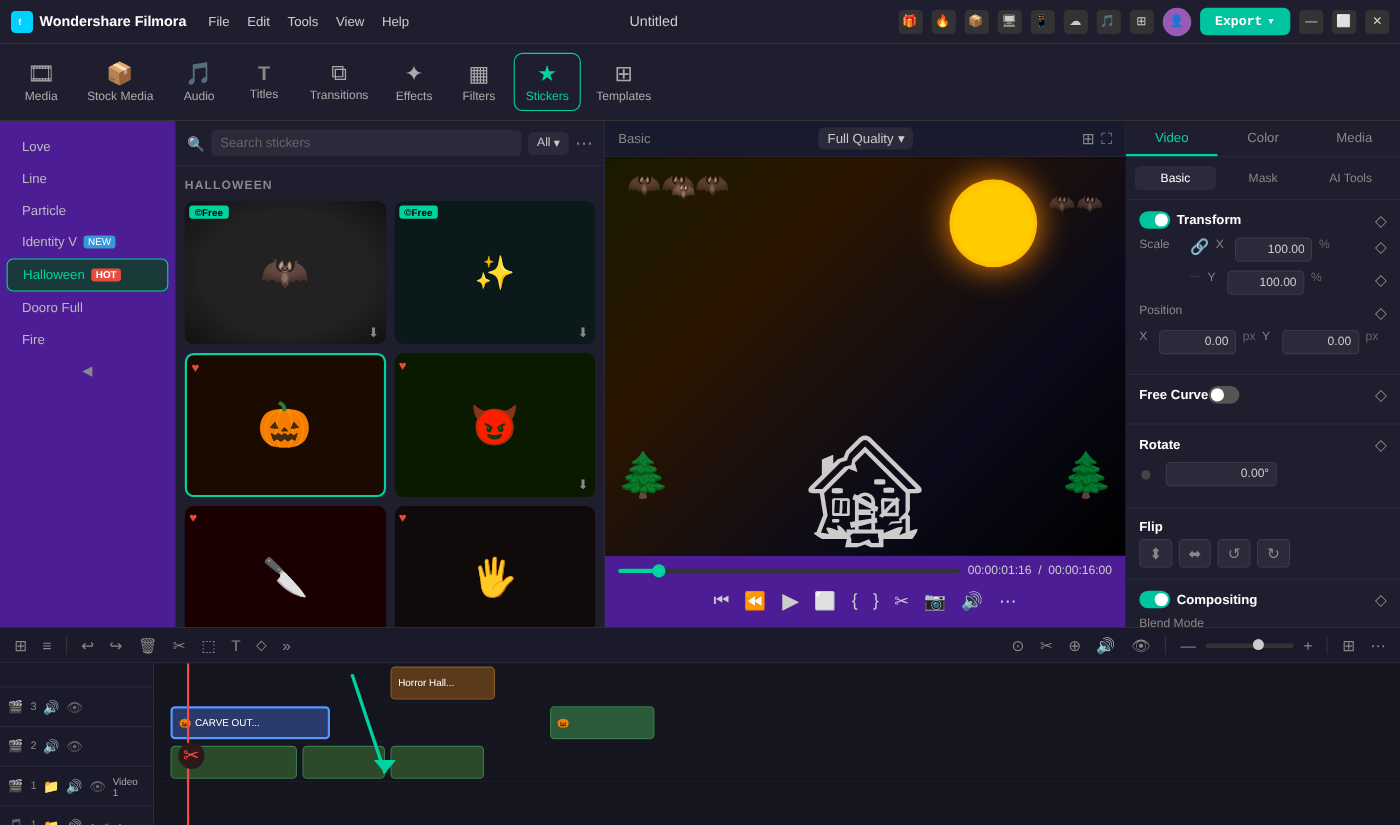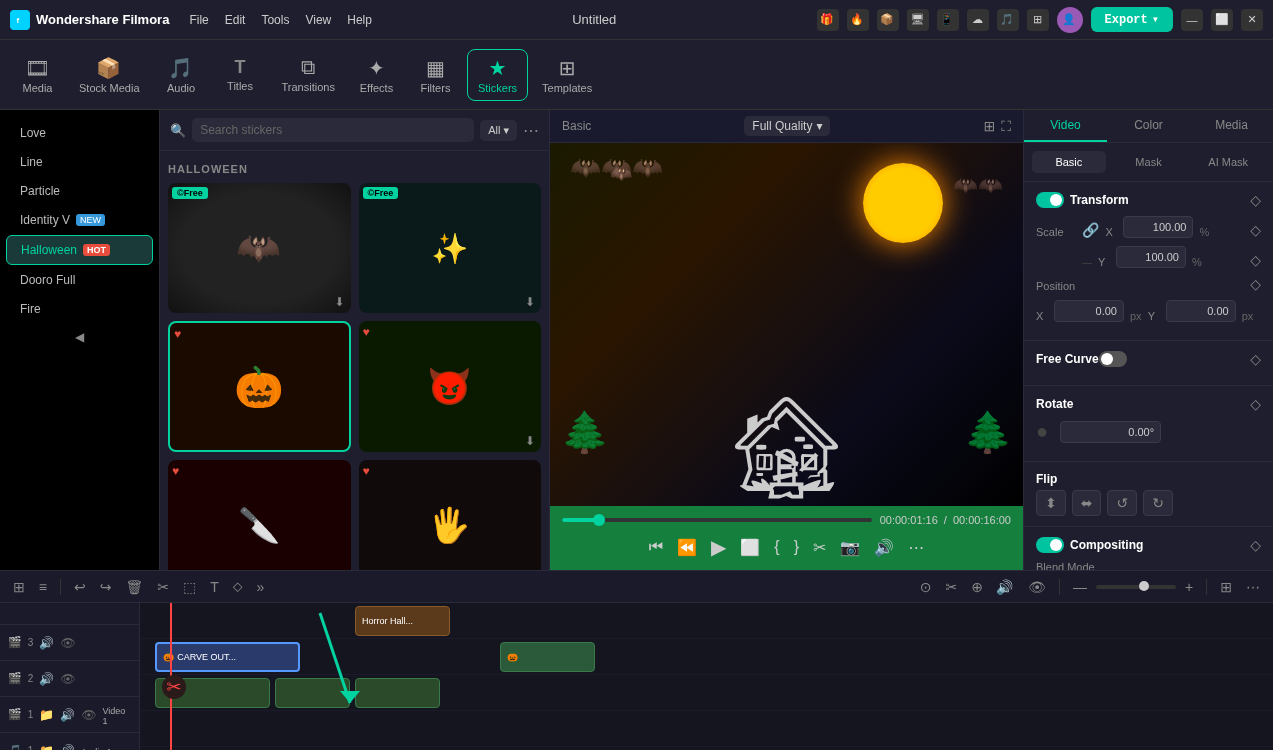--- a/index.html
+++ b/index.html
@@ -21,21 +21,21 @@
     #toolbar { display: flex; align-items: center; background: #1e1e2e; height: 70px; border-bottom: 1px solid #333; padding: 0 10px; gap: 4px; }
     .toolbar-item { display: flex; flex-direction: column; align-items: center; justify-content: center; padding: 6px 10px; border-radius: 8px; cursor: pointer; color: #aaa; gap: 2px; min-width: 55px; }
     .toolbar-item.active { background: transparent; border: 1.5px solid #00d2a0; color: #00d2a0; }
     .toolbar-item .ti-icon { font-size: 20px; }
     .toolbar-item .ti-label { font-size: 11px; }
 
     
     #main { display: flex; height: calc(750px - 40px - 70px - 180px); }
 
     
-    #sidebar { width: 160px; background: #000000; border-right: 1px solid #2a2a3a; padding: 8px 0; overflow-y: auto; }
+    #sidebar { width: 160px; background: #4c1d95; border-right: 1px solid #2a2a3a; padding: 8px 0; overflow-y: auto; }
     .sidebar-item { padding: 7px 14px; cursor: pointer; color: #bbb; font-size: 12px; border-radius: 6px; margin: 1px 6px; display: flex; align-items: center; gap: 6px; }
     .sidebar-item.active { background: #1a3a3a; border: 1.5px solid #00d2a0; color: #00d2a0; }
     .sidebar-item .badge { background: #e74c3c; color: #fff; font-size: 9px; border-radius: 3px; padding: 1px 4px; font-weight: bold; }
     .sidebar-item .badge-new { background: #3498db; color: #fff; font-size: 9px; border-radius: 3px; padding: 1px 4px; }
     #sidebar-collapse { display: flex; align-items: center; justify-content: center; padding: 6px; cursor: pointer; color: #888; }
 
     
     #sticker-panel { width: 390px; background: #1e1e2e; border-right: 1px solid #2a2a3a; display: flex; flex-direction: column; }
     #sticker-search { display: flex; align-items: center; padding: 8px 10px; gap: 6px; border-bottom: 1px solid #2a2a3a; }
     #sticker-search input { flex: 1; background: #2a2a3a; border: none; border-radius: 5px; padding: 5px 8px; color: #ccc; font-size: 12px; outline: none; }
@@ -69,21 +69,21 @@
     
     #preview { flex: 1; background: #111; display: flex; flex-direction: column; }
     #preview-header { display: flex; align-items: center; justify-content: space-between; padding: 6px 12px; background: #1a1a2e; border-bottom: 1px solid #2a2a3a; }
     #preview-header .player-label { color: #888; font-size: 12px; }
     #preview-header .quality-select { background: #2a2a3a; border: none; border-radius: 5px; color: #ccc; padding: 3px 8px; font-size: 12px; display: flex; align-items: center; gap: 4px; cursor: pointer; }
     #preview-header .preview-icons { display: flex; gap: 6px; }
     #preview-header .pv-icon { color: #888; cursor: pointer; font-size: 14px; }
     #preview-canvas { flex: 1; background: #000; position: relative; display: flex; align-items: center; justify-content: center; overflow: hidden; }
     .preview-bg { width: 100%; height: 100%; background: linear-gradient(135deg, #1a1a00 0%, #2a1500 30%, #0a0a1a 70%, #000 100%); position: relative; overflow: hidden; }
     .preview-moon { position: absolute; top: 20px; right: 80px; width: 80px; height: 80px; background: radial-gradient(circle, #ffcc00 60%, #ff8800 100%); border-radius: 50%; box-shadow: 0 0 30px #ff8800; }
-    .preview-controls { background: #15803d; padding: 8px 12px; display: flex; flex-direction: column; gap: 6px; }
+    .preview-controls { background: #4c1d95; padding: 8px 12px; display: flex; flex-direction: column; gap: 6px; }
     .progress-bar-wrap { display: flex; align-items: center; gap: 8px; }
     .progress-bar { flex: 1; height: 4px; background: #333; border-radius: 2px; position: relative; }
     .progress-bar .fill { width: 12%; height: 100%; background: #00d2a0; border-radius: 2px; }
     .progress-bar .thumb { position: absolute; top: -4px; left: 12%; width: 12px; height: 12px; background: #00d2a0; border-radius: 50%; transform: translateX(-50%); }
     .time-display { display: flex; gap: 6px; color: #ccc; font-size: 11px; align-items: center; }
     .control-btns { display: flex; align-items: center; gap: 8px; justify-content: center; }
     .ctrl-btn { background: none; border: none; color: #ccc; cursor: pointer; font-size: 16px; padding: 3px; }
 
     
     #props-panel { width: 250px; background: #1e1e2e; border-left: 1px solid #2a2a3a; display: flex; flex-direction: column; overflow-y: auto; }
@@ -93,21 +93,21 @@
     .props-subtabs { display: flex; padding: 8px; gap: 6px; border-bottom: 1px solid #2a2a3a; }
     .props-subtab { flex: 1; padding: 5px 4px; text-align: center; border-radius: 5px; cursor: pointer; color: #888; font-size: 11px; }
     .props-subtab.active { background: #2a2a3a; color: #fff; }
     .props-section { padding: 10px 12px; border-bottom: 1px solid #2a2a3a; }
     .props-section-header { display: flex; align-items: center; justify-content: space-between; margin-bottom: 8px; }
     .props-section-title { font-size: 12px; font-weight: bold; color: #fff; display: flex; align-items: center; gap: 6px; }
     .toggle-on { width: 28px; height: 16px; background: #00c4a0; border-radius: 8px; position: relative; cursor: pointer; display: inline-block; }
     .toggle-on::after { content: ''; position: absolute; top: 2px; right: 2px; width: 12px; height: 12px; background: #fff; border-radius: 50%; }
     .toggle-off { width: 28px; height: 16px; background: #555; border-radius: 8px; position: relative; cursor: pointer; display: inline-block; }
     .toggle-off::after { content: ''; position: absolute; top: 2px; left: 2px; width: 12px; height: 12px; background: #fff; border-radius: 50%; }
-    .props-row { display: flex; align-items: flex-end; margin-bottom: 8px; gap: 6px; }
+    .props-row { display: flex; align-items: flex-start; margin-bottom: 8px; gap: 6px; }
     .props-label { color: #888; font-size: 11px; min-width: 40px; }
     .props-input { background: #2a2a3a; border: 1px solid #3a3a4a; border-radius: 4px; padding: 4px 6px; color: #ccc; font-size: 11px; width: 70px; text-align: right; }
     .props-unit { color: #666; font-size: 11px; }
     .props-diamond { color: #888; font-size: 14px; cursor: pointer; margin-left: auto; }
     .xy-label { color: #888; font-size: 11px; min-width: 12px; }
     .lock-icon { font-size: 14px; color: #888; }
     .flip-row { display: flex; gap: 6px; margin-top: 4px; }
     .flip-btn { background: #2a2a3a; border: 1px solid #3a3a4a; border-radius: 4px; padding: 4px 8px; cursor: pointer; color: #888; font-size: 14px; }
 
     
@@ -338,21 +338,21 @@
 
   <div id="props-panel">
     <div class="props-tabs">
       <div class="props-tab active">Video</div>
       <div class="props-tab">Color</div>
       <div class="props-tab">Media</div>
     </div>
     <div class="props-subtabs">
       <div class="props-subtab active">Basic</div>
       <div class="props-subtab">Mask</div>
-      <div class="props-subtab">AI Mask</div>
+      <div class="props-subtab">AI Tools</div>
     </div>
 
     <div class="props-section">
       <div class="props-section-header">
         <div class="props-section-title">
           <span class="toggle-on"></span>
           <span>Transform</span>
         </div>
         <span class="props-diamond">◇</span>
       </div>

